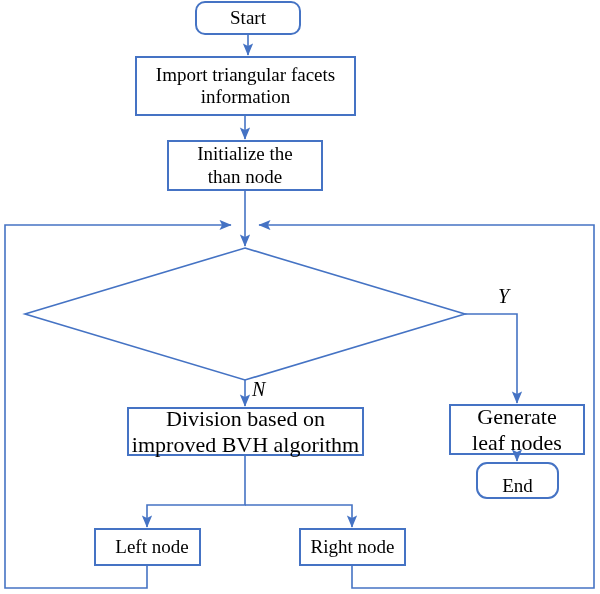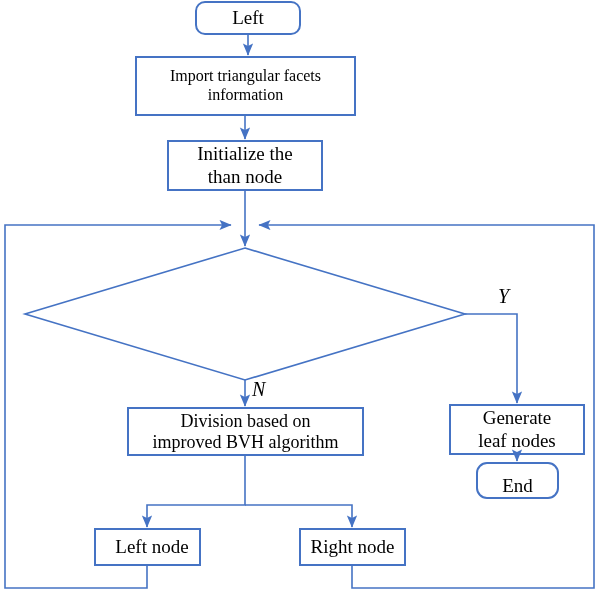--- a/index.html
+++ b/index.html
@@ -95,35 +95,35 @@
       <path d="M517,454 L517,461" marker-end="url(#arrow)"></path>
 
       <path d="M245,380 L245,406" marker-end="url(#arrow)"></path>
 
       <path d="M245,455 L245,505 L147,505 L147,527" marker-end="url(#arrow)"></path>
 
       <path d="M245,505 L352,505 L352,527" marker-end="url(#arrow)"></path>
     </g>
   </svg>
 
-  <div class="node-label" style="left:196px; top:2px; width:104px; height:32px; font-size:19px;">Left</div>
+  <div class="node-label" style="left:196px; top:2px; width:104px; height:32px; font-size:19px;">Start</div>
 
-  <div class="node-label" style="left:136px; top:57px; width:219px; height:58px; font-size:16px;">Import triangular facets
+  <div class="node-label" style="left:136px; top:57px; width:219px; height:58px; font-size:19px;">Import triangular facets
 information</div>
 
   <div class="node-label" style="left:168px; top:141px; width:154px; height:49px; font-size:19px;">Initialize the
 than node</div>
 
 
-  <div class="node-label" style="left:450px; top:405px; width:134px; height:49px; font-size:19px;">Generate
+  <div class="node-label" style="left:450px; top:405px; width:134px; height:49px; font-size:22px;">Generate
 leaf nodes</div>
 
   <div class="node-label" style="left:477px; top:463px; width:81px; height:46px; font-size:19px;">End</div>
 
-  <div class="node-label" style="left:128px; top:408px; width:235px; height:47px; font-size:18px;">Division based on
+  <div class="node-label" style="left:128px; top:408px; width:235px; height:47px; font-size:22px;">Division based on
 improved BVH algorithm</div>
 
   <div class="node-label" style="left:95px; top:529px; width:114px; height:36px; font-size:19px;">Left node</div>
 
   <div class="node-label" style="left:300px; top:529px; width:105px; height:36px; font-size:19px;">Right node</div>
 
   <div class="edge-label" style="left:498px; top:285px; font-size:20px;">Y</div>
 
   <div class="edge-label" style="left:252px; top:378px; font-size:20px;">N</div>
 

